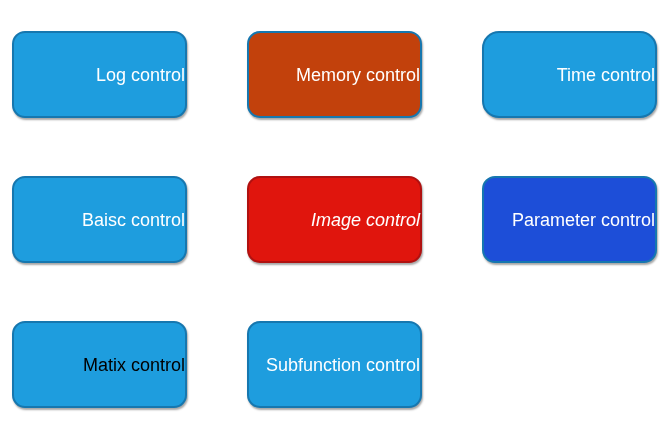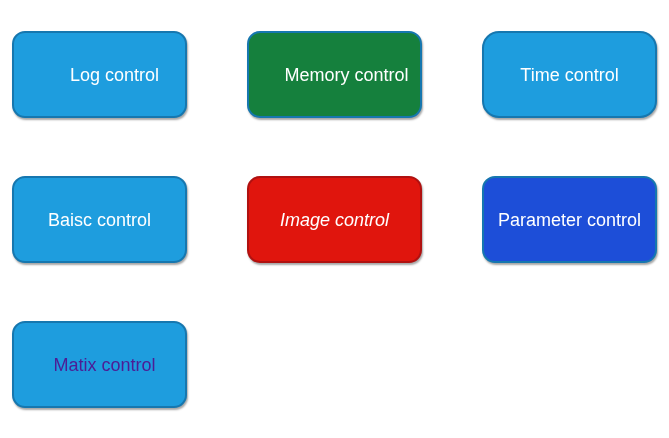--- a/index.html
+++ b/index.html
@@ -28,21 +28,21 @@
   .node {
     box-sizing: border-box;
     width: 175px;
     height: 87px;
     border-radius: 13px;
     border: 2px solid #1677af;
     background: #1e9dde;
     box-shadow: 1px 2px 2px rgba(0,0,0,0.35);
     display: flex;
     align-items: center;
-    justify-content: center;
+    justify-content: flex-end;
     cursor: default;
   }
   .node .label {
     color: #ffffff;
     font-size: 18px;
     line-height: 1;
     white-space: nowrap;
     user-select: none;
   }
   
@@ -53,40 +53,43 @@
 </head>
 <body>
 
 <div class="canvas">
   <div class="grid">
 
     <div class="node offset-right" style="background: rgb(30, 157, 222); border-color: rgb(22, 119, 175);">
       <span class="label" style="color: rgb(255, 255, 255);">Log control</span>
     </div>
 
-    <div class="node" style="background: #15803d; border-color: rgb(22, 119, 175); padding-left: 24px;">
+    <div class="node" style="background: #c2410c; border-color: rgb(22, 119, 175); padding-left: 24px;">
       <span class="label" style="color: rgb(255, 255, 255);">Memory control</span>
     </div>
 
     <div class="node" style="background: rgb(30, 157, 222); border-color: rgb(22, 119, 175); border-radius: 17px;">
       <span class="label" style="color: rgb(255, 255, 255);">Time control</span>
     </div>
 
     <div class="node" style="background: rgb(30, 157, 222); border-color: rgb(22, 119, 175);">
       <span class="label" style="color: rgb(255, 255, 255);">Baisc control</span>
     </div>
 
     <div class="node" style="background: rgb(224, 21, 13); border-color: rgb(176, 17, 16); font-style: italic;">
       <span class="label" style="color: rgb(255, 255, 255);">Image control</span>
     </div>
 
     <div class="node" style="background: #1d4ed8; border-color: rgb(22, 119, 175);">
       <span class="label" style="color: rgb(255, 255, 255);">Parameter control</span>
     </div>
 
     <div class="node" style="background: rgb(30, 157, 222); border-color: rgb(22, 119, 175);">
-      <span class="label" style="color: #4c1d95; margin-left: 10px;">Matix control</span>
+      <span class="label" style="color: #000000; margin-left: 10px;">Matix control</span>
     </div>
 
 
+    <div class="node" style="background: rgb(30, 157, 222); border-color: rgb(22, 119, 175);">
+      <span class="label" style="color: rgb(255, 255, 255);">Subfunction control</span>
+    </div>
 
   </div>
 </div>
 
 </body></html>

